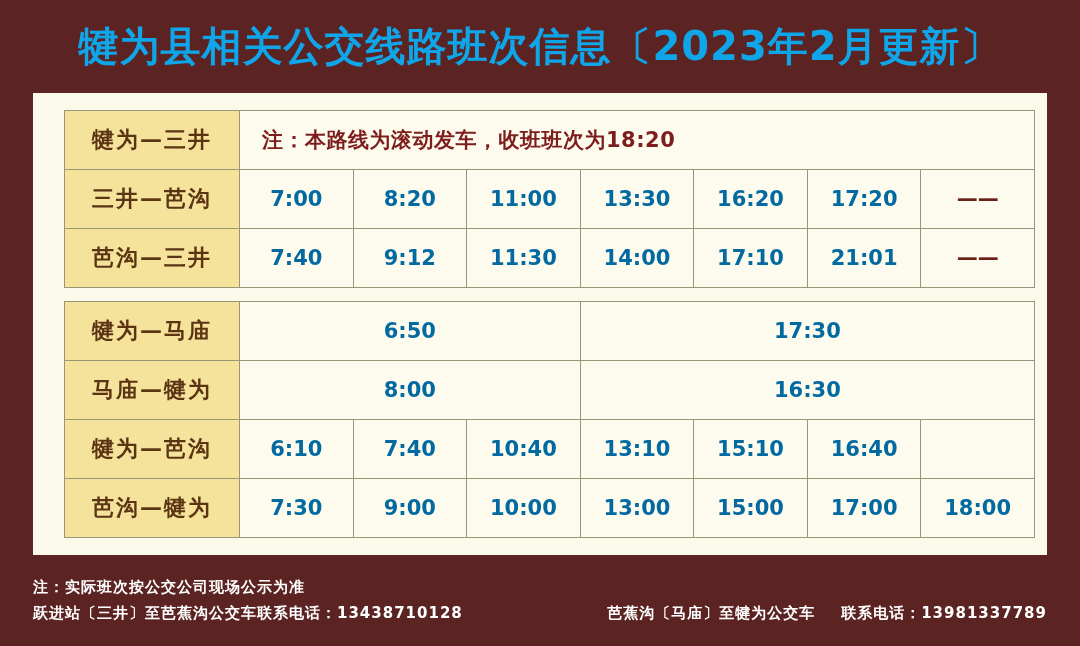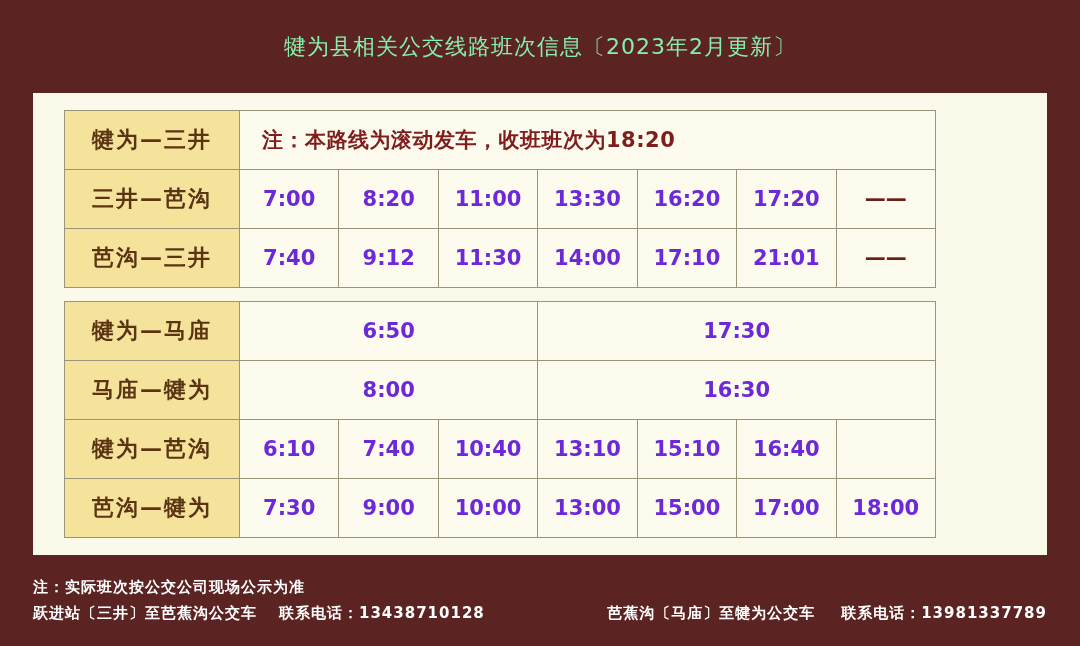--- a/index.html
+++ b/index.html
@@ -22,53 +22,53 @@
     top: 0;
     left: 0;
     width: 1080px;
     height: 93px;
     display: flex;
     align-items: center;
     justify-content: center;
   }
 
   .title-text {
-    color: #86efac;
-    font-size: 22px;
-    font-weight: normal;
+    color: #0ea5e9;
+    font-size: 40px;
+    font-weight: bold;
     letter-spacing: 1px;
     white-space: nowrap;
     font-family: "DejaVu Sans", "Liberation Sans", sans-serif;
   }
 
   
   .panel {
     position: absolute;
     left: 33px;
     top: 93px;
     width: 1014px;
     height: 462px;
     background: #fbf9ea;
     padding: 17px 31px;
   }
 
   
   table.sched {
     border-collapse: collapse;
-    width: 872px;
+    width: 971px;
     table-layout: fixed;
   }
 
   table.sched td {
     border: 1px solid #9a9478;
     height: 59px;
     text-align: center;
     vertical-align: middle;
     background: #fcfbee;
-    color: #6d28d9;
+    color: #0369a1;
     font-size: 21px;
     font-weight: bold;
     font-family: "DejaVu Sans", "Liberation Sans", sans-serif;
     overflow: hidden;
     white-space: nowrap;
   }
 
   table.sched td.route {
     background: #f6e39b;
     color: #5a3413;
@@ -115,21 +115,21 @@
     top: 40px;
     width: 1014px;
     display: flex;
     align-items: center;
     font-size: 15px;
     font-weight: bold;
     letter-spacing: 1px;
     white-space: nowrap;
   }
 
-  .fr2-a { margin-right: 22px; }
+  .fr2-a { }
   .fr2-b { margin-right: 16px; }
   .fr2-spacer { flex: 1 1 auto; }
   .fr2-c { margin-right: 26px; }
 </style>
 </head>
 <body>
 
 <div class="title-bar">
   <div class="title-text">犍为县相关公交线路班次信息〔2023年2月更新〕</div>
 </div>

